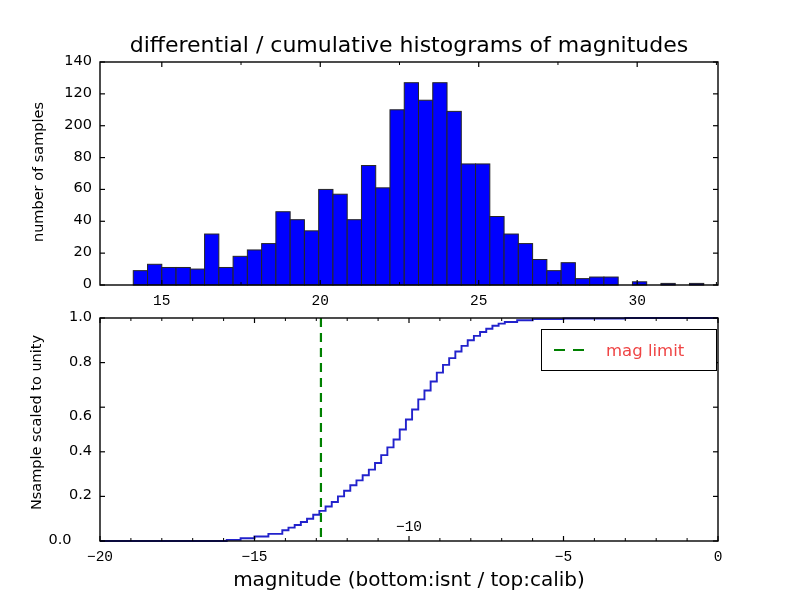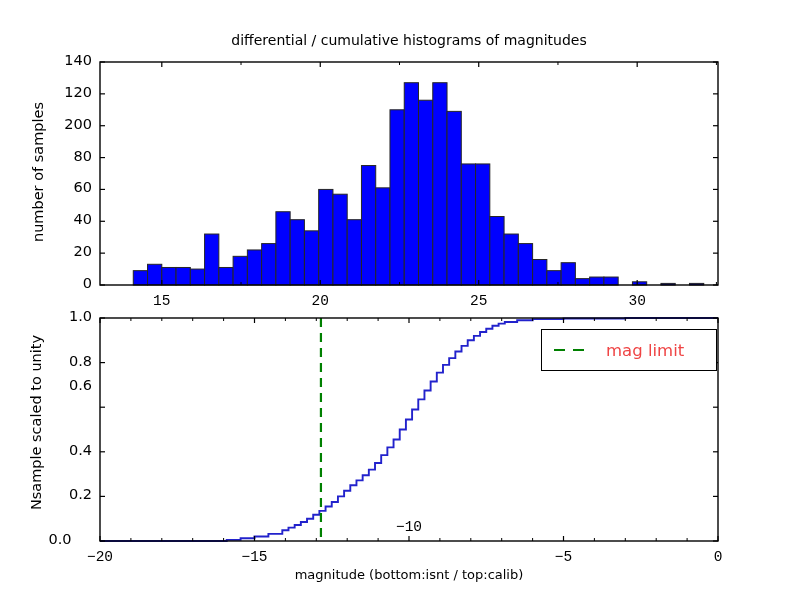--- a/index.html
+++ b/index.html
@@ -15,28 +15,28 @@
   }
   #figure {
     position: relative;
     width: 800px;
     height: 600px;
     background: #ffffff;
   }
   .axes-title {
     position: absolute;
     text-align: center;
-    font-size: 14px;
+    font-size: 22px;
     color: #000000;
     white-space: nowrap;
   }
   .axis-label-x {
     position: absolute;
     text-align: center;
-    font-size: 13px;
+    font-size: 20px;
     color: #000000;
     white-space: nowrap;
   }
   .axis-label-y {
     position: absolute;
     font-size: 14.5px;
     color: #000000;
     white-space: nowrap;
     transform-origin: 0 0;
     transform: rotate(-90deg);
@@ -240,16 +240,16 @@
     <div class="tick-label tick-label-y" style="left: 28px; top: 83.8571px; width: 64px;">120</div>
     <div class="tick-label tick-label-y" style="left: 28px; top: 52px; width: 64px;">140</div>
     <div class="tick-label tick-label-x" style="left: 68px; top: 549px; width: 64px;">−20</div>
     <div class="tick-label tick-label-x" style="left: 222.5px; top: 549px; width: 64px;">−15</div>
     <div class="tick-label tick-label-x" style="left: 377px; top: 519px; width: 64px;">−10</div>
     <div class="tick-label tick-label-x" style="left: 531.5px; top: 549px; width: 64px;">−5</div>
     <div class="tick-label tick-label-x" style="left: 686px; top: 549px; width: 64px;">0</div>
     <div class="tick-label tick-label-y" style="left: 28px; top: 531px; width: 64px; text-align: center;">0.0</div>
     <div class="tick-label tick-label-y" style="left: 28px; top: 486.4px; width: 64px;">0.2</div>
     <div class="tick-label tick-label-y" style="left: 28px; top: 441.8px; width: 64px;">0.4</div>
-    <div class="tick-label tick-label-y" style="left: 28px; top: 377px; width: 64px;">0.6</div>
+    <div class="tick-label tick-label-y" style="left: 28px; top: 407px; width: 64px;">0.6</div>
     <div class="tick-label tick-label-y" style="left: 28px; top: 352.6px; width: 64px;">0.8</div>
     <div class="tick-label tick-label-y" style="left: 28px; top: 308px; width: 64px;">1.0</div>
   </div>
 
 </body></html>

